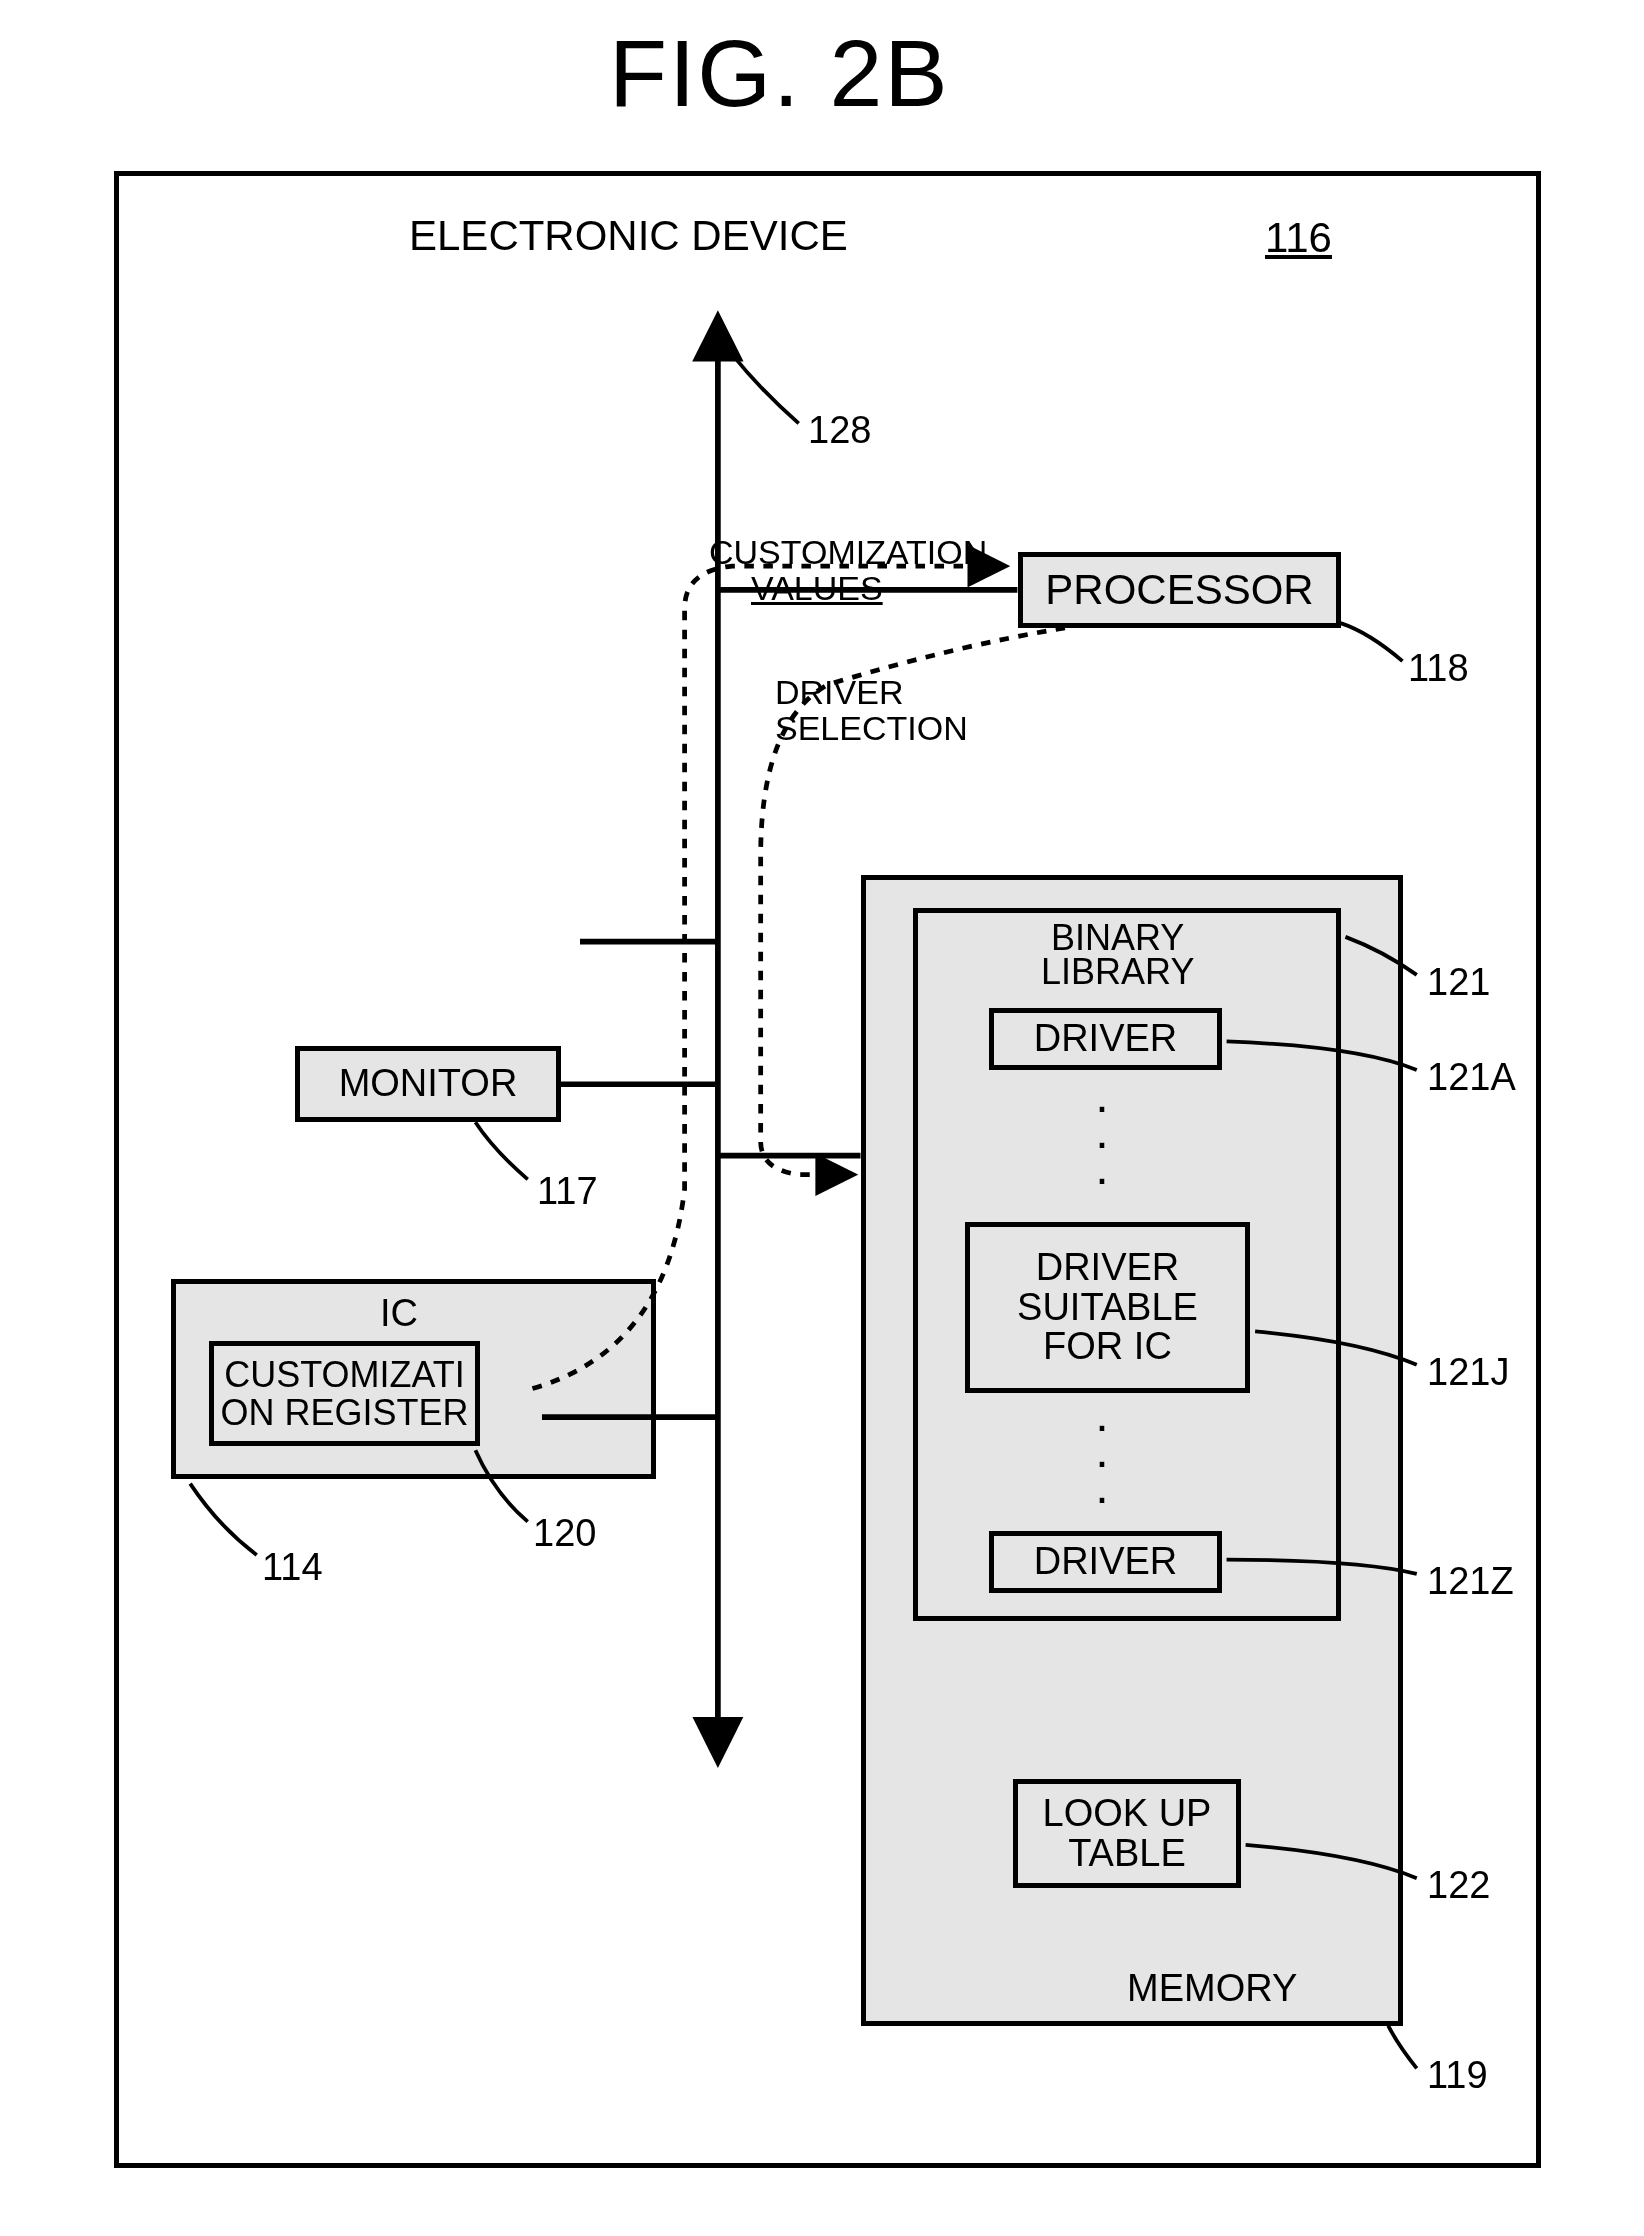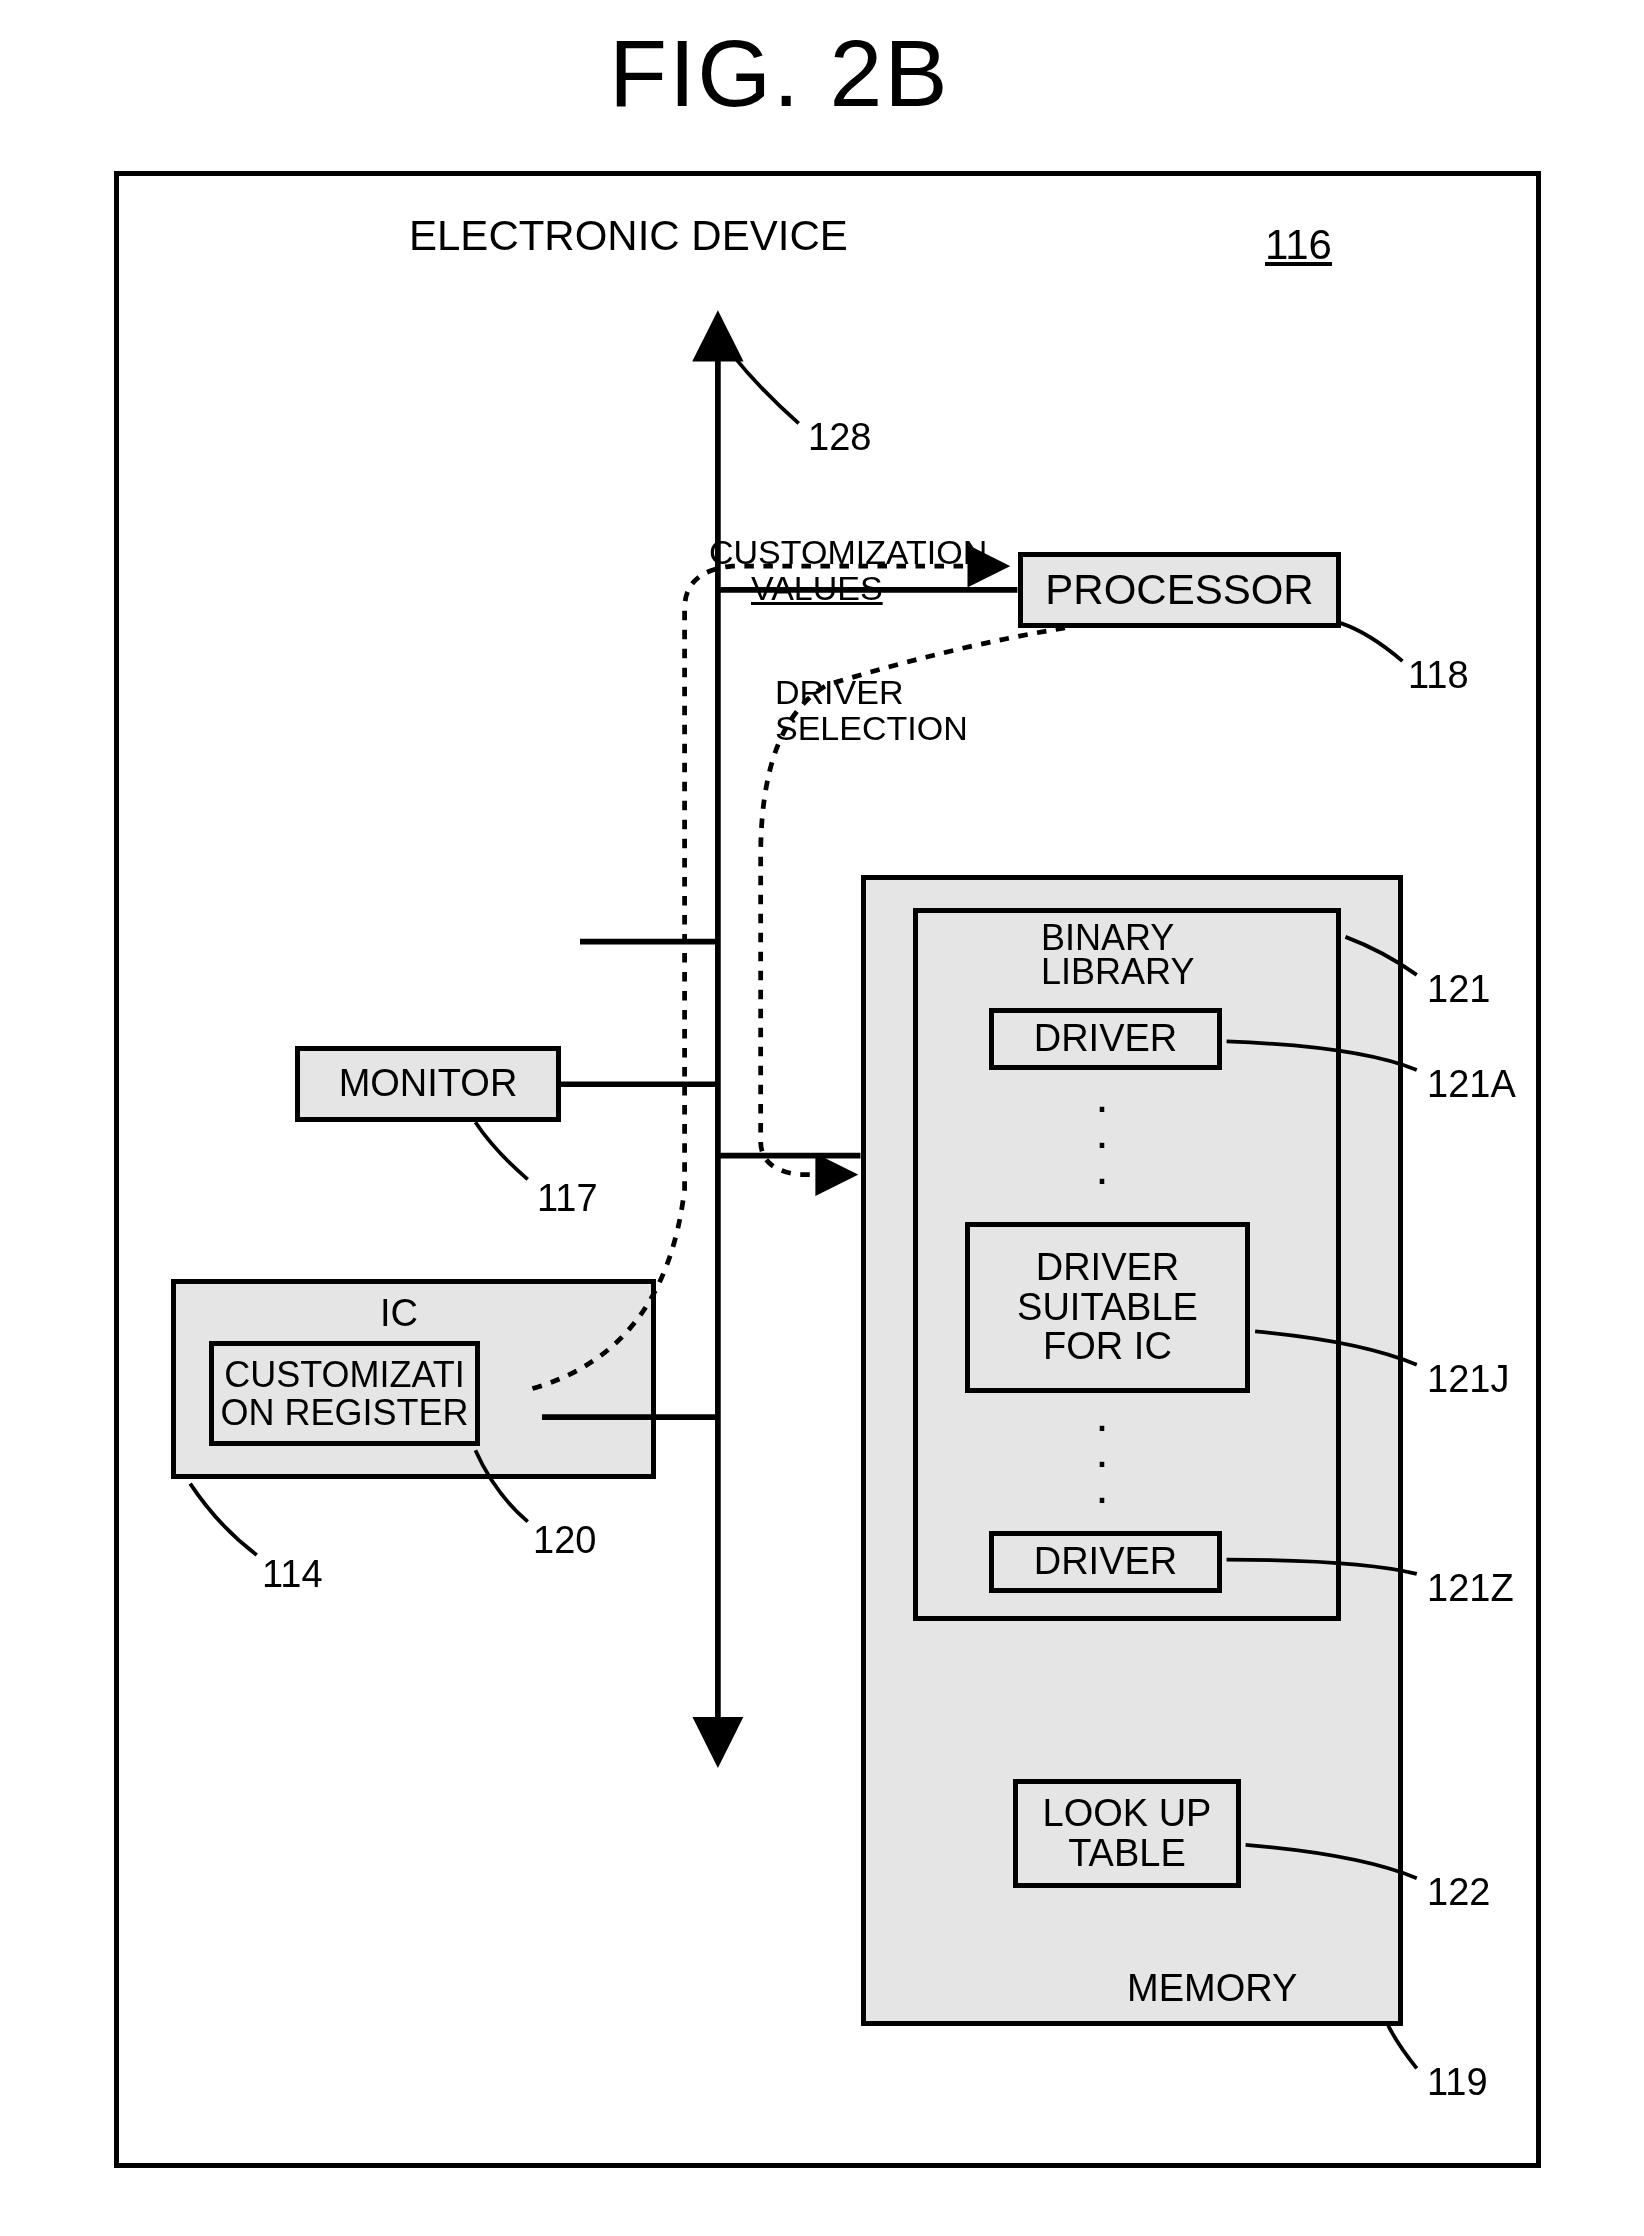--- a/index.html
+++ b/index.html
@@ -34,26 +34,26 @@
     justify-content: center;
     text-align: center;
     font-size: 38px;
     line-height: 1.05;
     background: #e5e5e5;
   }
   .no-border { border: none; }
   .label {
     position: absolute;
     font-size: 38px;
+    text-align: center;
     line-height: 1.05;
   }
   .ref {
     position: absolute;
     font-size: 38px;
-    margin-top: 7px;
   }
   .underline { text-decoration: underline; }
   svg.wires {
     position: absolute;
     left: 0; top: 0;
     width: 1644px; height: 2236px;
     pointer-events: none;
   }
 </style>
 </head>

